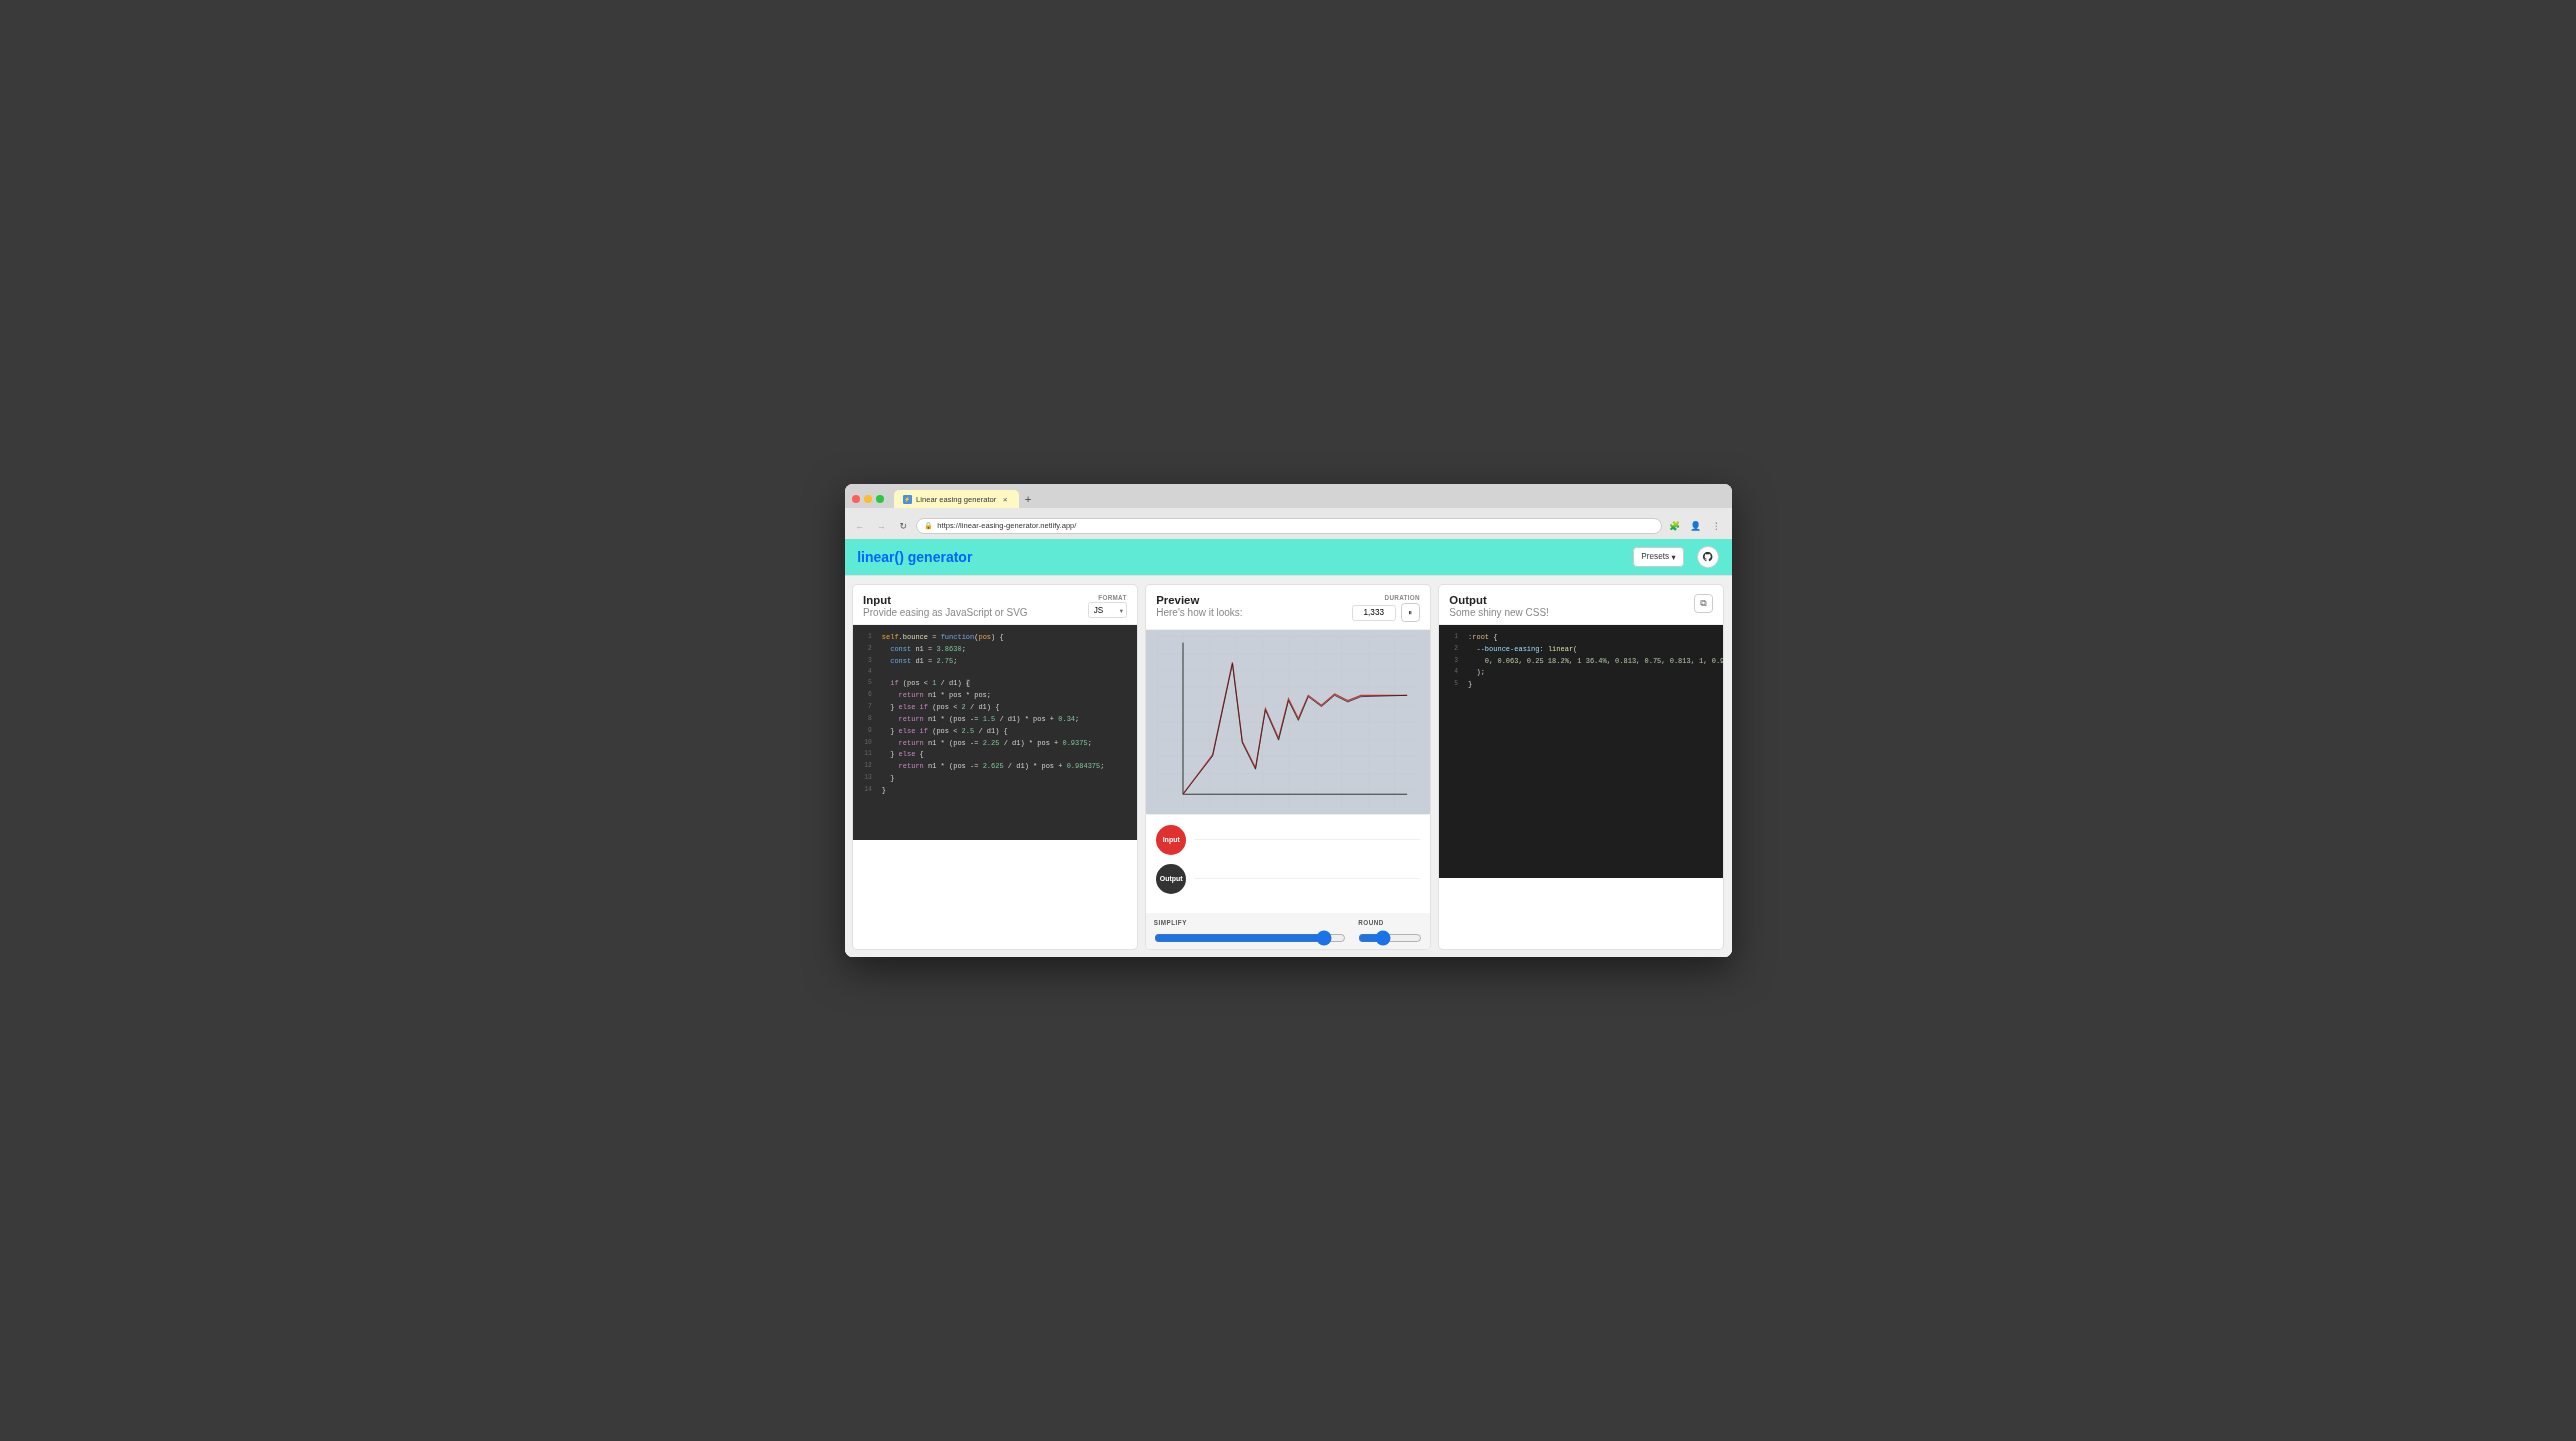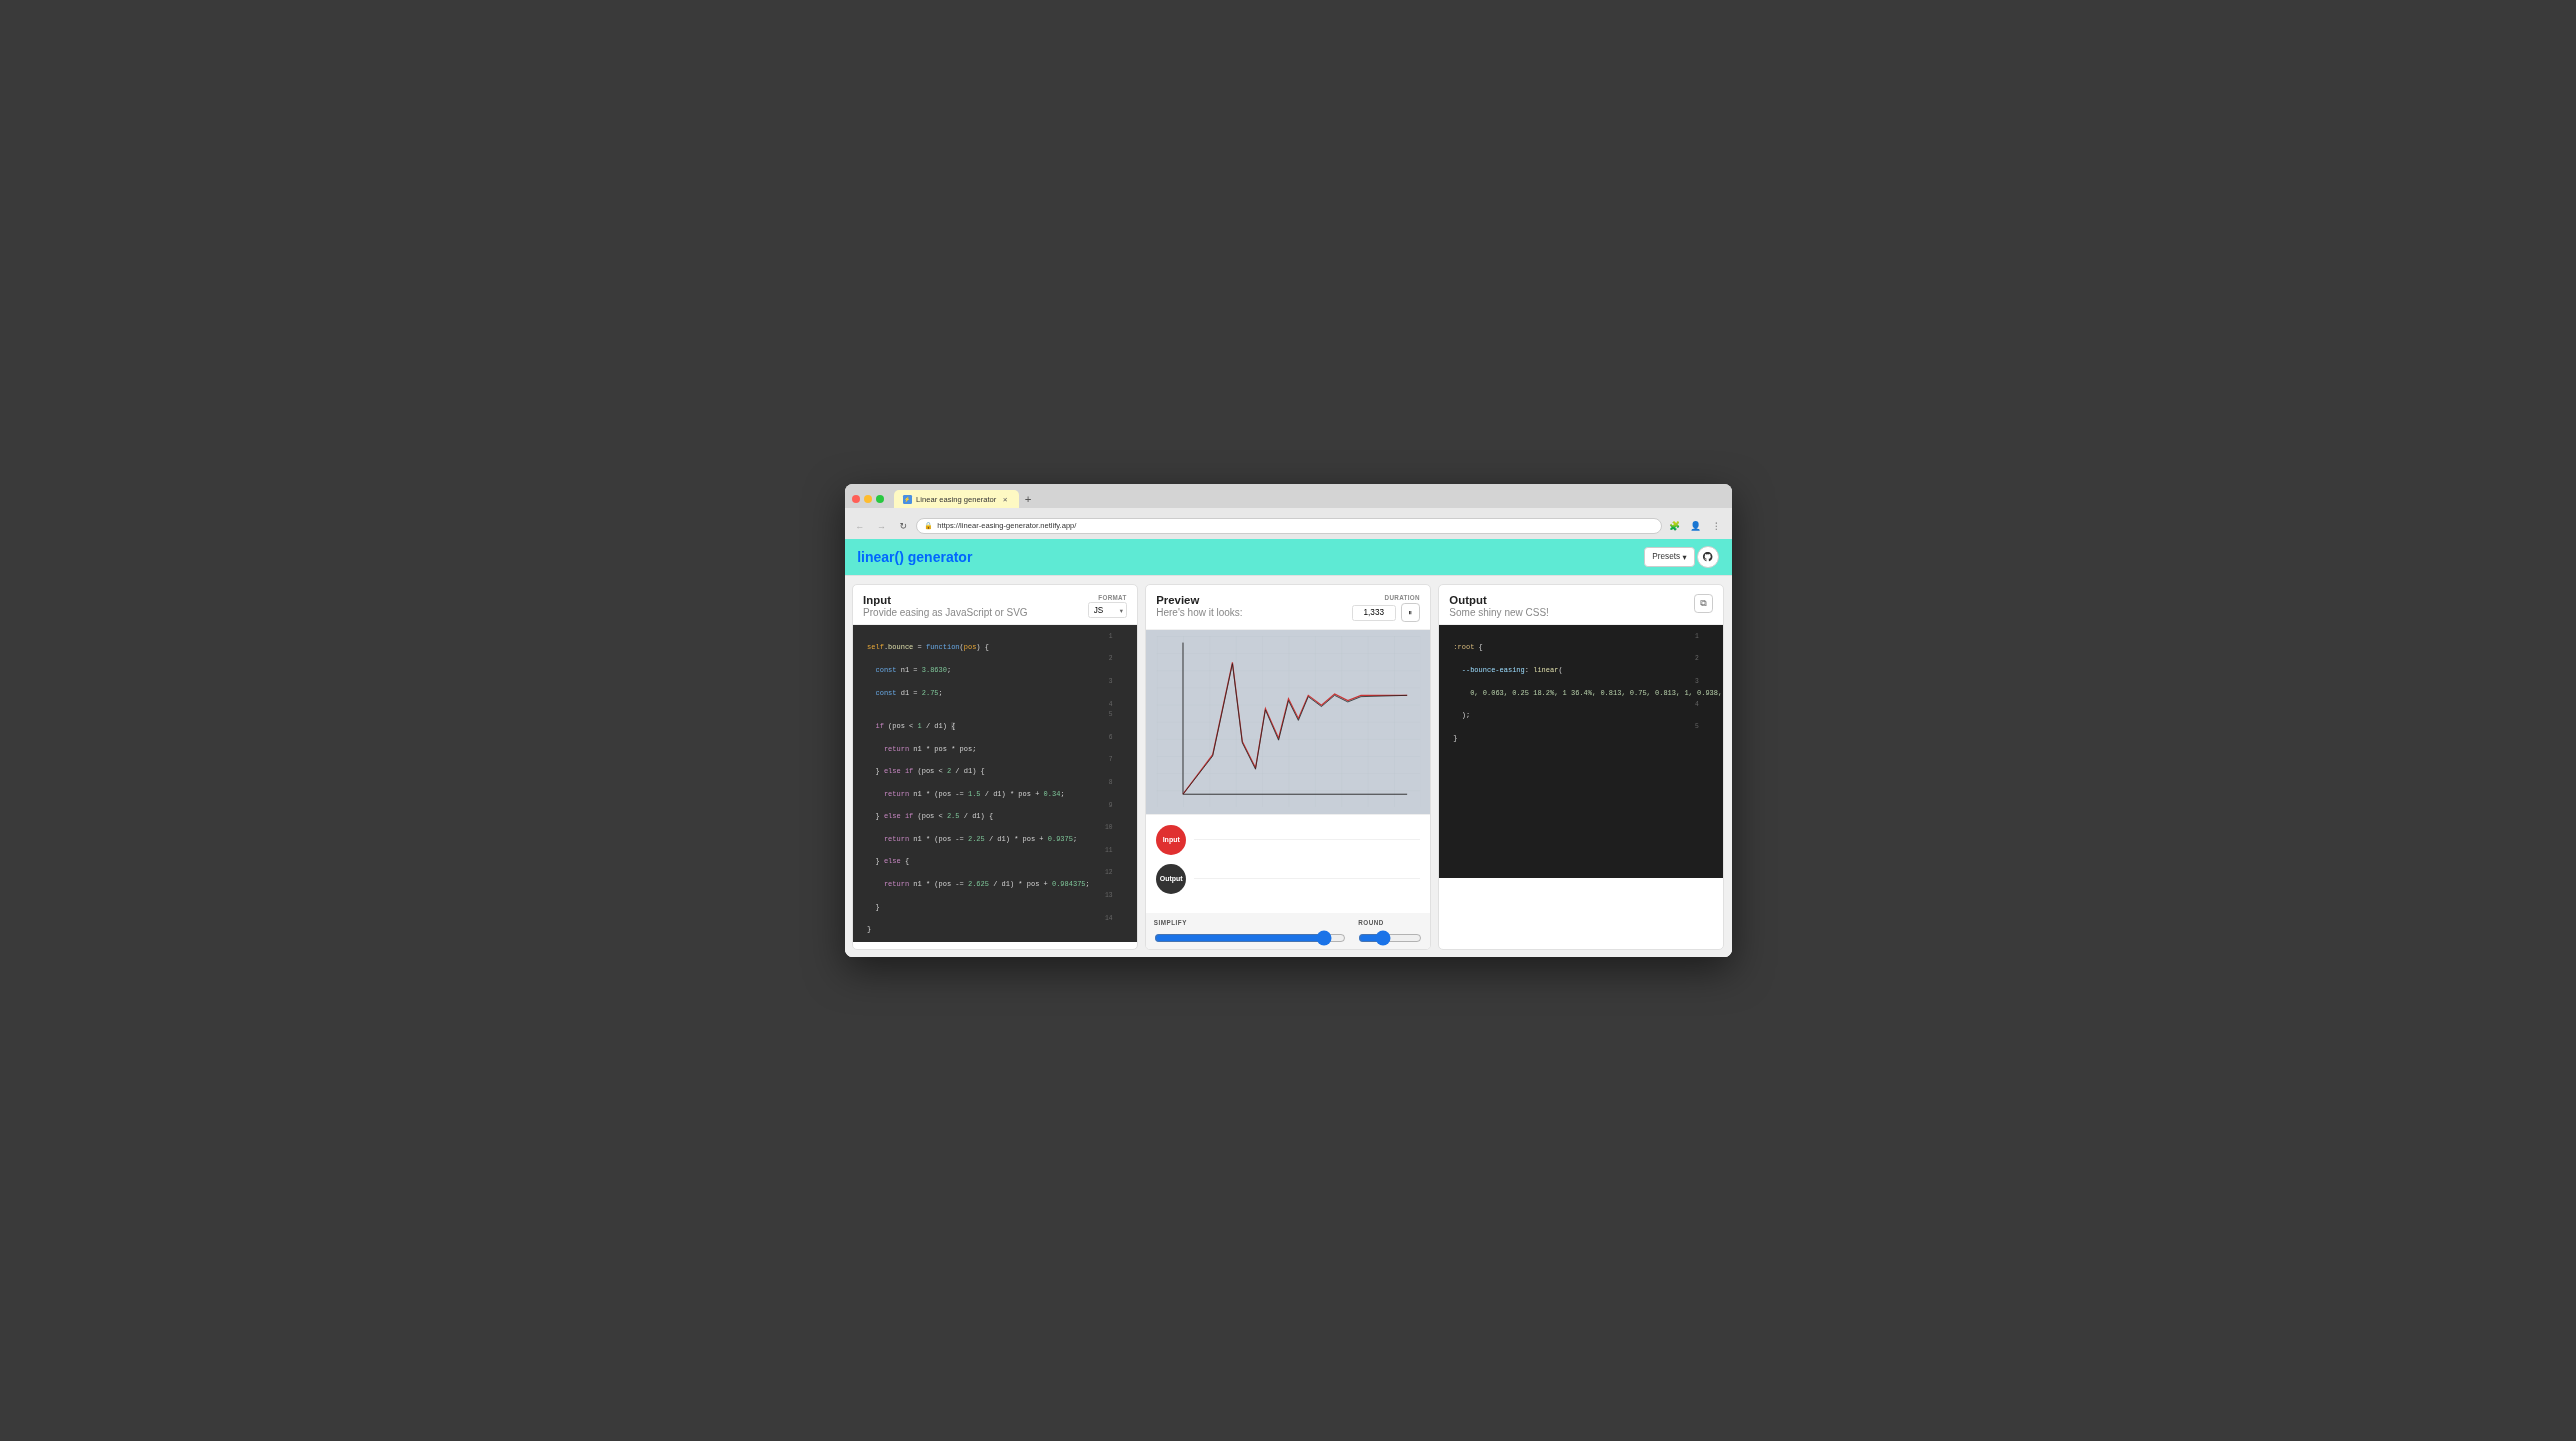--- a/index.html
+++ b/index.html
@@ -158,21 +158,21 @@
       border-bottom: 0.6px solid #e0e0e0;
     }
     .app-logo {
       font-size: 14px;
       font-weight: bold;
       color: #0066ff;
     }
     .header-actions {
       display: flex;
       align-items: center;
-      gap: 2px;
+      gap: 13px;
     }
     .presets-btn {
       display: flex;
       align-items: center;
       gap: 2.5px;
       border: 0.6px solid #ccc;
       border-radius: 3.8px;
       padding: 3.8px 7.6px;
       font-size: 8.2px;
       background: white;
@@ -264,22 +264,21 @@
       background: #2d2d2d;
       padding: 6.3px 0;
       font-family: 'Monaco', 'Menlo', 'Courier New', monospace;
       font-size: 7px;
       line-height: 1.7;
       min-height: 215px;
       overflow: auto;
     }
     .code-line {
       display: flex;
-      padding: 0 14px;
-      flex-direction: column;
+      padding: 0 6px;
     }
     .line-num {
       color: #666;
       min-width: 12.7px;
       text-align: right;
       margin-right: 10px;
       user-select: none;
       font-size: 6.3px;
     }
     .code-text { color: #ccc; white-space: pre; }

